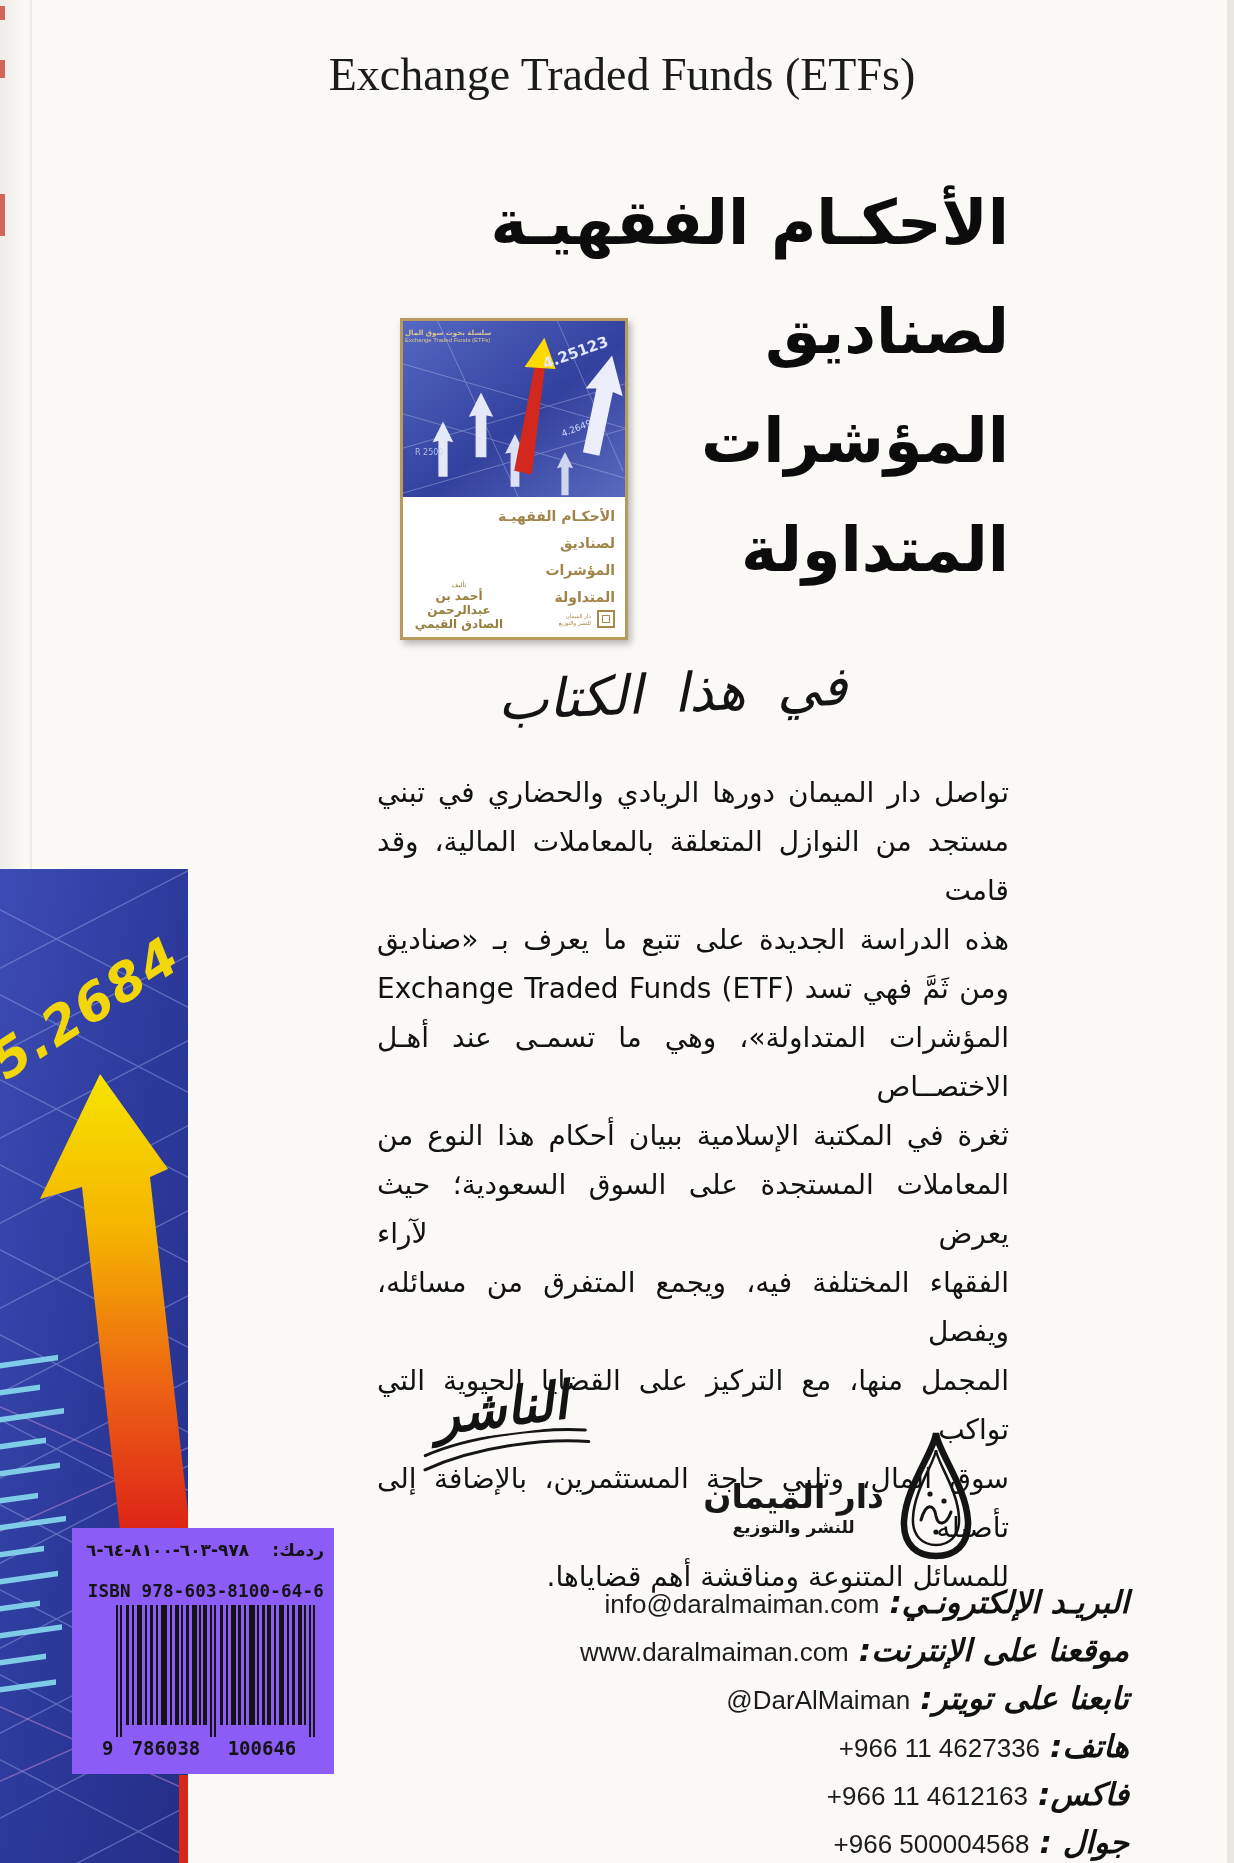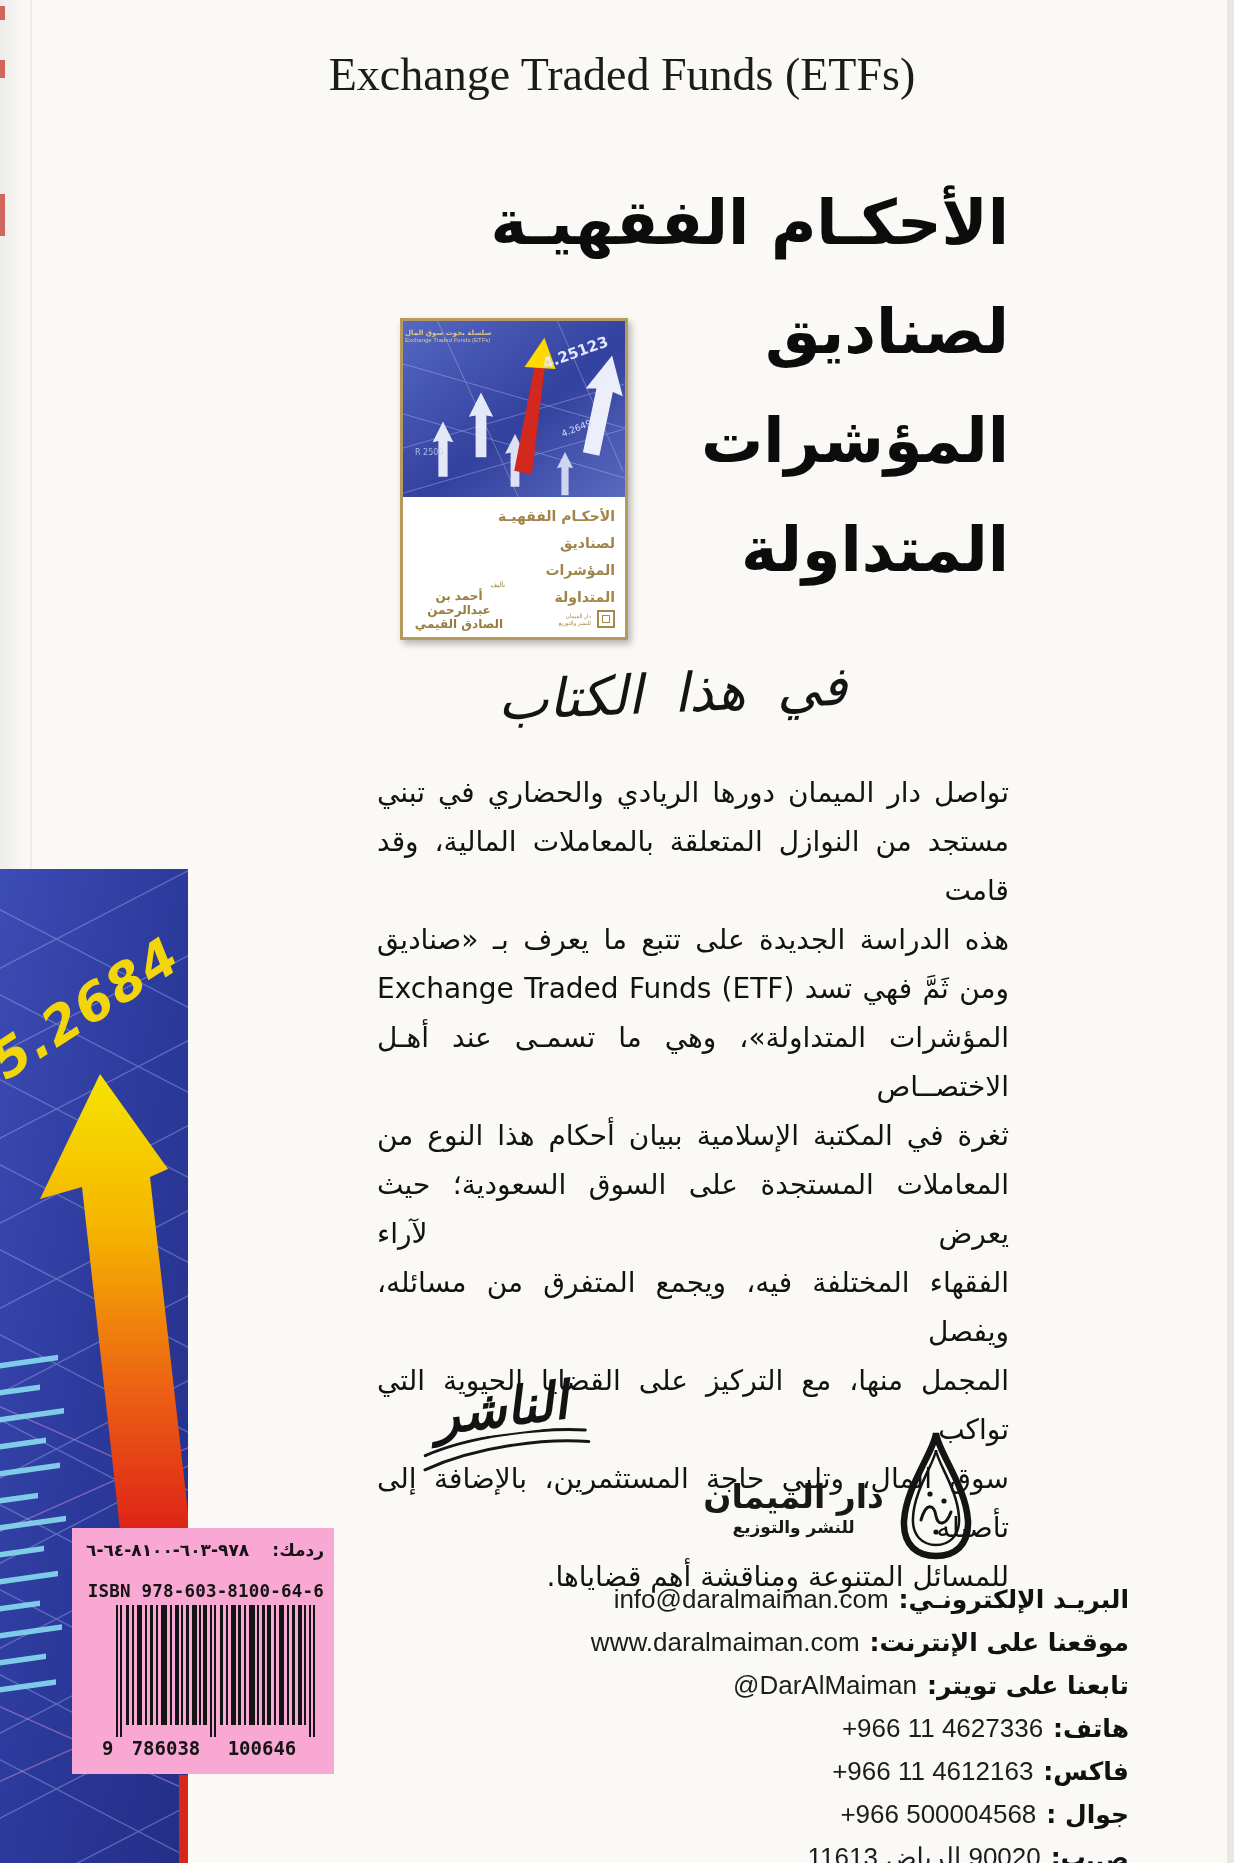--- a/index.html
+++ b/index.html
@@ -20,21 +20,21 @@
   
   .mini-cover{position:absolute;left:400px;top:318px;width:228px;height:322px;background:#fff;
         border:3px solid #b79a5d;box-sizing:border-box;box-shadow:3px 4px 7px rgba(0,0,0,.28);}
   .mc-chart{position:relative;width:100%;height:176px;overflow:hidden;}
   .mc-top-lines{position:absolute;left:2px;top:8px;text-align:left;color:#dcc68c;direction:rtl;}
   .mc-top-ar{font-size:7px;font-weight:bold;}
   .mc-top-en{font-size:6px;direction:ltr;font-family:"Liberation Sans",sans-serif;}
   .mc-band{padding:6px 10px 0 0;text-align:right;direction:rtl;font-weight:bold;
         font-size:14px;line-height:27px;color:#a1844a;}
   .mc-author{position:absolute;left:10px;bottom:6px;width:92px;text-align:center;color:#97803f;direction:rtl;}
-  .mc-byline{font-size:6.5px;text-align:right;}
+  .mc-byline{font-size:6.5px;}
   .mc-authname{font-size:12px;font-weight:bold;}
   .mc-emblem{position:absolute;right:10px;bottom:9px;width:18px;height:18px;border:2px solid #a5884a;
         box-sizing:border-box;}
   .mc-emblem::after{content:"";position:absolute;left:3px;top:3px;right:3px;bottom:3px;border:1px solid #a5884a;}
   .mc-emblem-text{position:absolute;right:34px;bottom:10px;font-size:5.5px;color:#a5884a;direction:rtl;
         text-align:right;line-height:7px;}
 
   
   .in-this-book{position:absolute;left:440px;top:662px;width:465px;text-align:center;
         font-size:54px;font-style:italic;letter-spacing:2px;word-spacing:14px;
@@ -52,29 +52,29 @@
 
   
   .pub-logo{position:absolute;right:249px;top:1428px;display:flex;align-items:center;}
   .pub-names{text-align:center;direction:rtl;margin-right:10px;margin-top:26px;color:#181818;}
   .pub-name{font-size:33px;font-weight:bold;line-height:40px;}
   .pub-tagline{font-size:17px;font-weight:bold;letter-spacing:1px;}
 
   
   .contacts{position:absolute;right:98px;top:1584px;direction:rtl;}
   .c-row{display:flex;align-items:baseline;margin-bottom:12px;}
-  .c-label{font-size:25px;font-weight:bold;color:#111;white-space:nowrap;}
+  .c-label{font-size:31px;font-weight:bold;color:#111;white-space:nowrap;font-style:italic;}
   .c-val{font-size:26px;margin-right:10px;font-family:"Liberation Sans",sans-serif;color:#1c1c1c;white-space:nowrap;}
 
   
   .spine-panel{position:absolute;left:0;top:869px;width:188px;height:994px;}
   .spine-panel svg{display:block;}
 
   
-  .isbn-box{position:absolute;left:72px;top:1528px;width:262px;height:246px;background:#f9a8d4;
+  .isbn-box{position:absolute;left:72px;top:1528px;width:262px;height:246px;background:#8b5cf6;
         box-sizing:border-box;padding:12px 10px 0 14px;z-index:5;}
   .isbn-ar-row{display:flex;justify-content:space-between;align-items:baseline;direction:ltr;
         font-size:17px;font-weight:bold;color:#141414;}
   .isbn-en{margin-top:21px;font-family:"DejaVu Sans Mono",monospace;font-weight:bold;
         font-size:17.5px;color:#141414;letter-spacing:.2px;direction:ltr;text-align:right;}
   .barcode-wrap{margin-top:4px;margin-left:12px;}
 </style>
 </head>
 <body>
 

